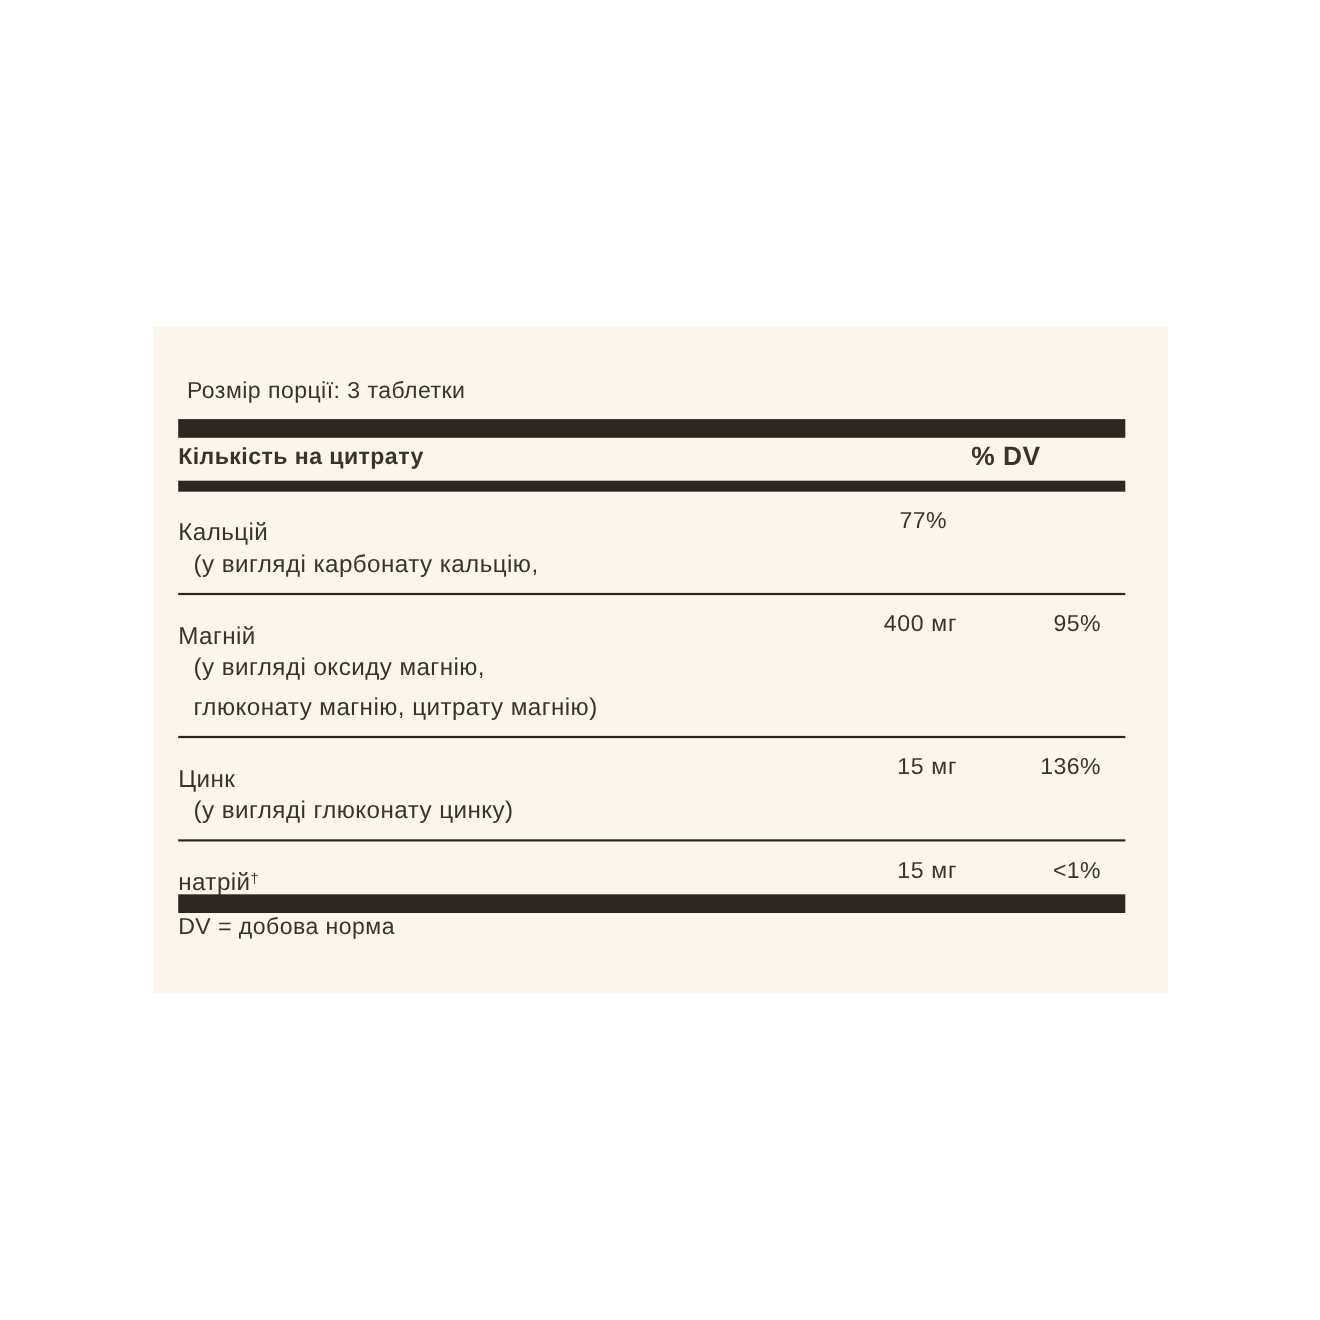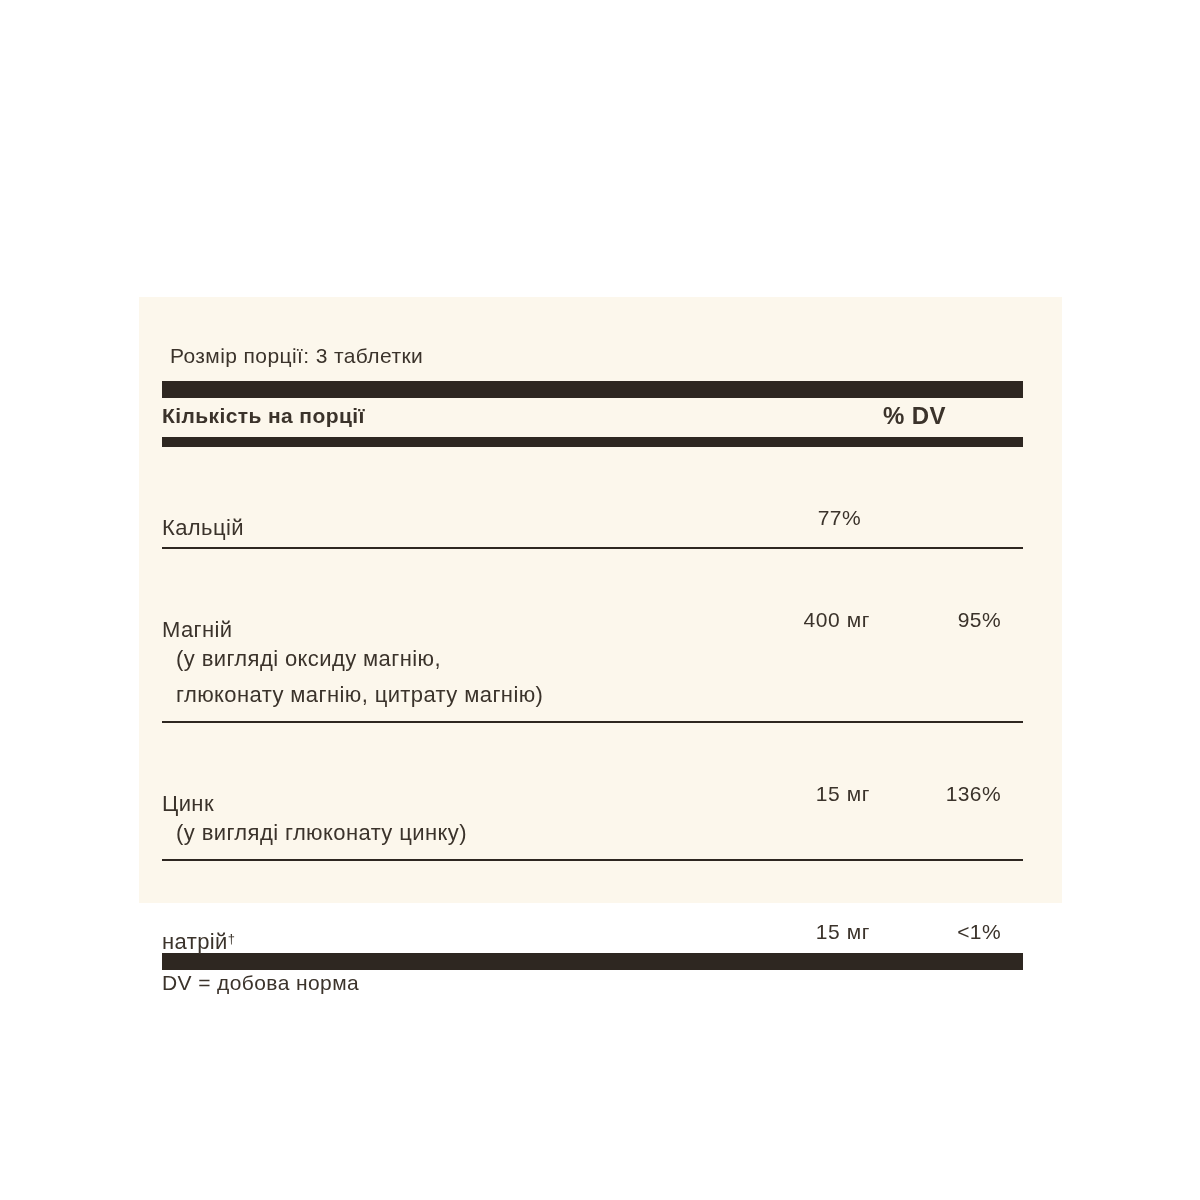--- a/index.html
+++ b/index.html
@@ -25,21 +25,21 @@
   .bar.medium{height:10px;}
   .grid{
     display:grid;
     grid-template-columns:1fr 170px 140px;
     align-items:start;
   }
   .header-row{padding:6px 0 9px 0;}
   .header-left{font-size:21px;font-weight:bold;letter-spacing:.4px;line-height:24px;}
   .header-right{font-size:24px;font-weight:bold;letter-spacing:.4px;line-height:24px;
     grid-column:3;text-align:left;padding-right:5px;}
-  .fact-row{padding-top:9px;margin-top:44px;}
+  .fact-row{padding-top:9px;}
   .fact-row:not(:last-child){border-bottom:2px solid var(--bar);}
   .row-name{font-size:22px;line-height:36px;letter-spacing:.4px;
     transform:translateY(7px);}
   .row-name sup{font-size:13px;vertical-align:6px;}
   .row-amount{font-size:21px;line-height:36px;letter-spacing:.6px;
     text-align:right;padding-right:13px;}
   .row-dv{font-size:21px;line-height:36px;letter-spacing:.4px;
     text-align:right;padding-right:22px;}
   .row-details{grid-column:1 / span 3;padding-bottom:8px;}
   .detail-line{font-size:22px;line-height:36px;letter-spacing:.4px;
@@ -50,31 +50,32 @@
 <body>
 
 <div class="canvas">
   <div class="panel">
 
     <div class="serving">Розмір порції: 3 таблетки</div>
 
     <div class="bar thick"></div>
 
     <div class="grid header-row">
-      <div class="header-left">Кількість на порції</div>
+      <div class="header-left">Кількість на цитрату</div>
       <div class="header-right">% DV</div>
     </div>
 
     <div class="bar medium"></div>
 
     <div>
         <div class="grid fact-row">
     <div class="row-name"><span>Кальцій</span><sup></sup></div>
     <div class="row-dv">77%</div>
     <div class="row-details">
+            <div class="detail-line">(у вигляді карбонату кальцію,</div>
           </div>
   </div>
         <div class="grid fact-row">
     <div class="row-name"><span>Магній</span><sup></sup></div>
     <div class="row-amount">400 мг</div>
     <div class="row-dv">95%</div>
     <div class="row-details">
             <div class="detail-line">(у вигляді оксиду магнію,</div>
             <div class="detail-line">глюконату магнію, цитрату магнію)</div>
           </div>

